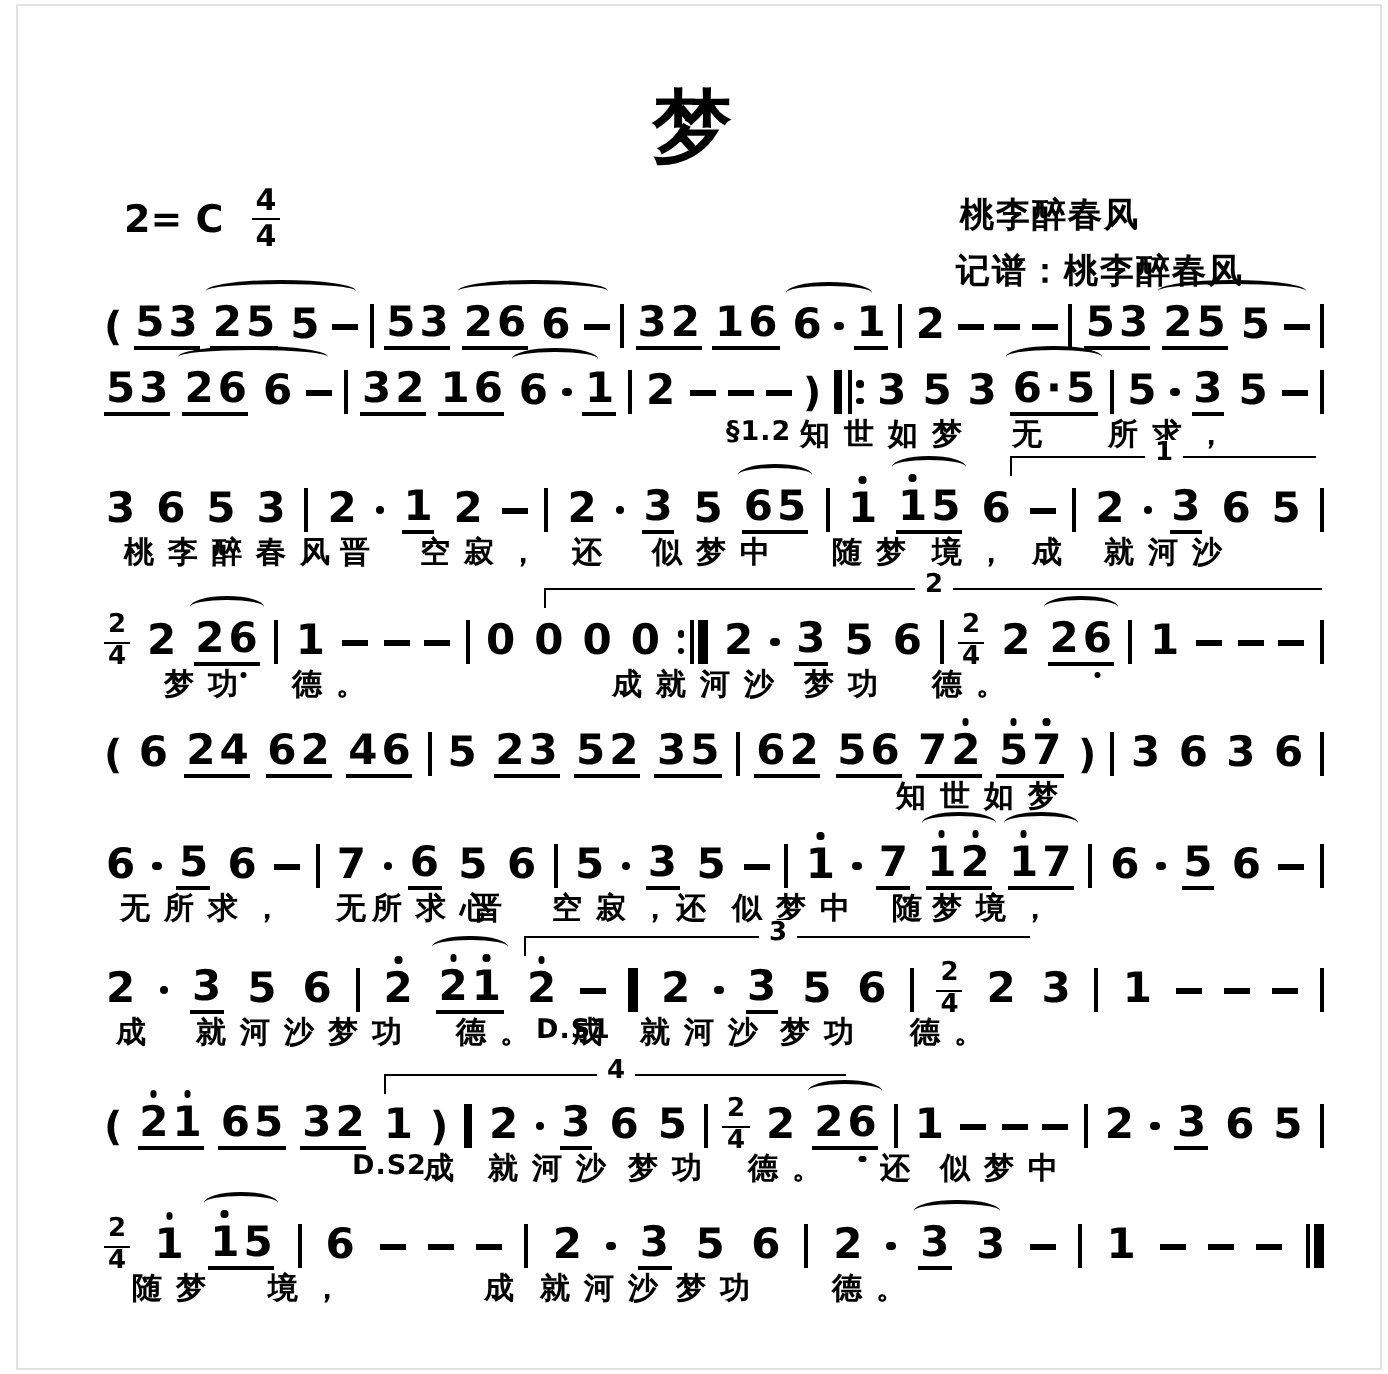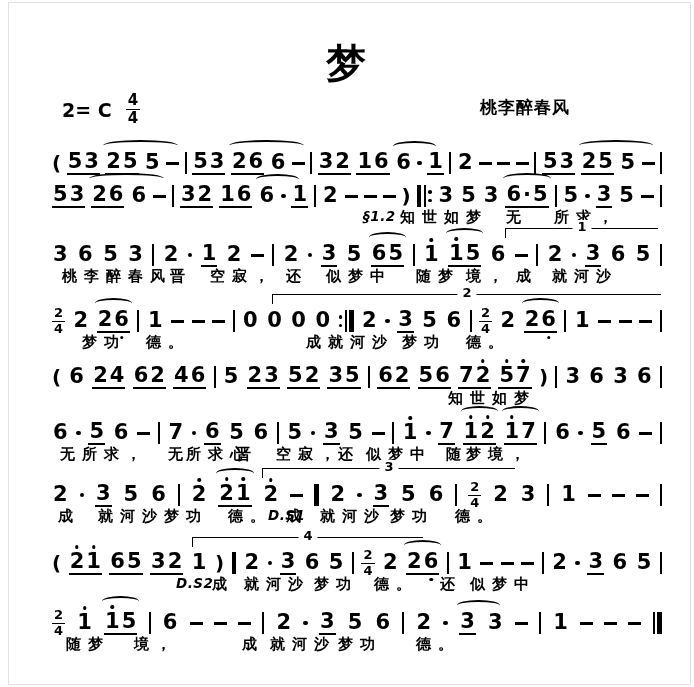--- a/index.html
+++ b/index.html
@@ -36,21 +36,21 @@
   .bar{width:2px;height:22px;background:#000;}
   .tbar{width:4.5px;height:22px;background:#000;}
   .rep{display:flex;align-items:center;gap:2.5px;height:22px;}
   .bt{width:4.5px;height:22px;background:#000;}
   .bn{width:2px;height:22px;background:#000;}
   .rdots{display:flex;flex-direction:column;gap:5px;}
   .rdots i{width:3.5px;height:3.5px;border-radius:50%;background:#000;}
   .paren{font-size:20px;font-weight:bold;line-height:1;}
   
   .lyr{position:absolute;top:27px;font-size:15px;font-weight:bold;letter-spacing:7px;white-space:nowrap;}
-  .lyr.mark{font-size:13.5px;font-weight:bold;letter-spacing:0.5px;font-style:italic;}
+  .lyr.mark{font-size:13.5px;font-weight:bold;letter-spacing:0.5px;}
   
   .volta{position:absolute;border-top:1.8px solid #000;border-left:1.8px solid #000;height:9px;}
   .volta b{position:absolute;top:-9px;left:50%;transform:translateX(-50%);
            background:#fff;padding:0 5px;font-size:13px;font-weight:bold;line-height:1;}
 </style>
 </head>
 <body>
 
 <div id="page">
   <div id="frame"></div>
@@ -59,20 +59,21 @@
 
   <div class="keysig">
     <span>2= C</span>
     <span class="time">
       <span class="tt">4</span>
       <span>4</span>
     </span>
   </div>
 
   <div class="hdr author">桃李醉春风</div>
+  <div class="hdr notator">记谱：桃李醉春风</div>
 
   <div id="systems">
       <div class="sys" style="top: 148px;">
         <div class="notes">
           <span class="paren">(</span>
           <span class="tok u"><span class="ch">5</span><span class="ch">3</span></span>
           <span class="tok u"><span class="ch">2</span><span class="ch">5</span><i class="arc w2"></i></span>
           <span class="tok"><span class="ch">5</span></span>
           <span class="dash"></span>
           <span class="bar"></span>

